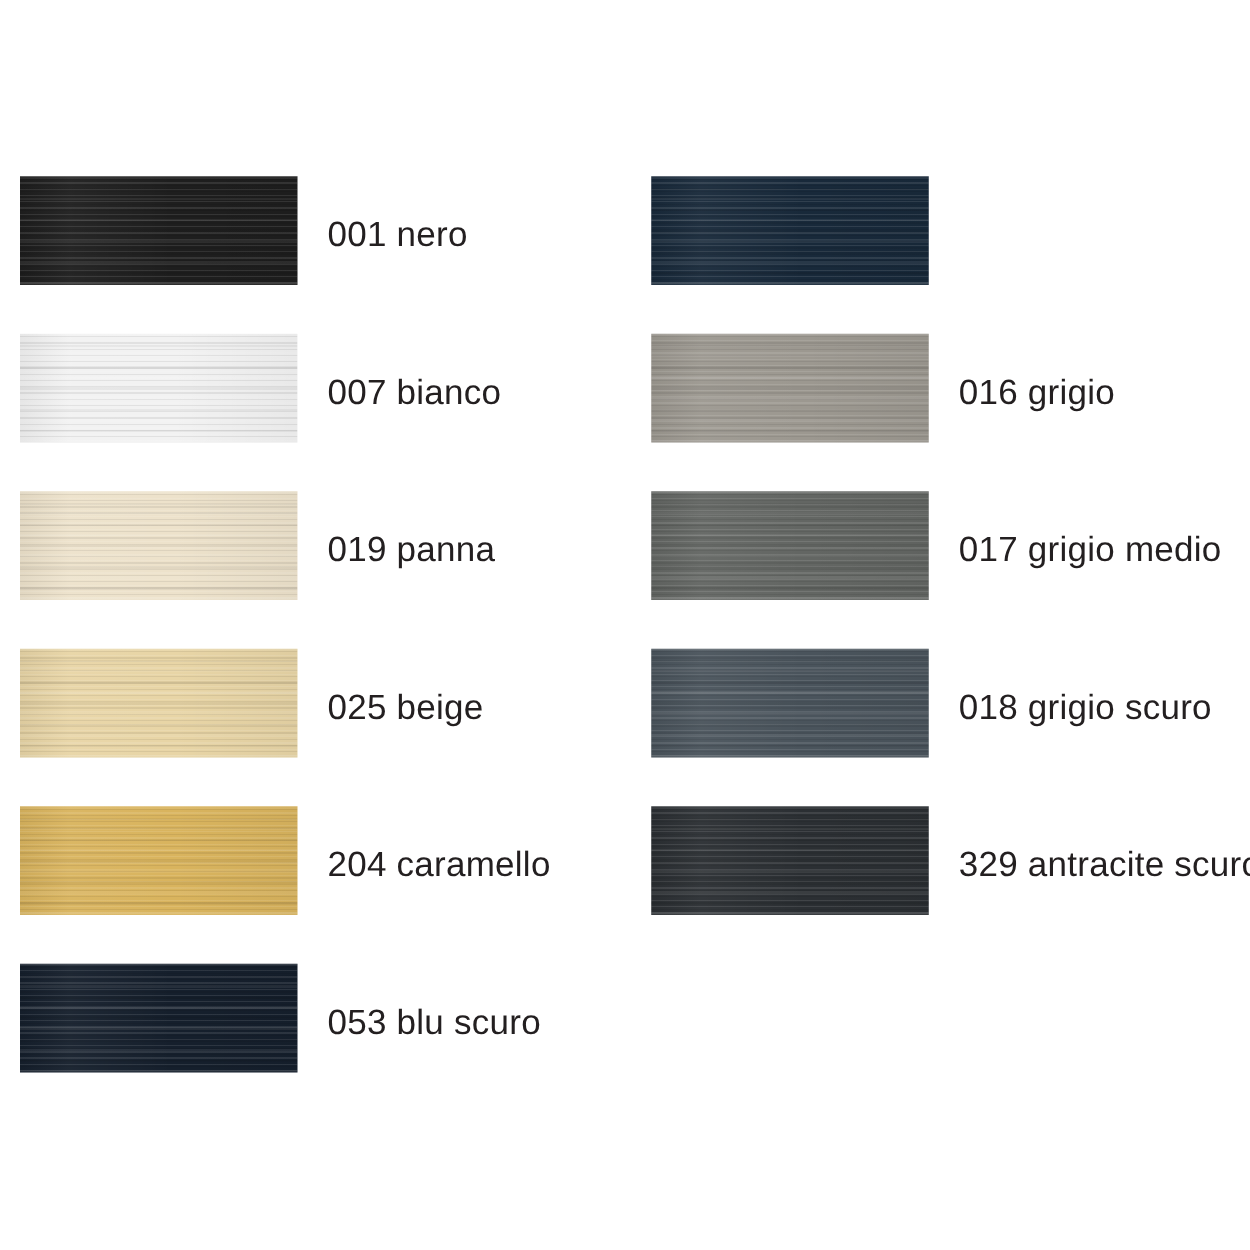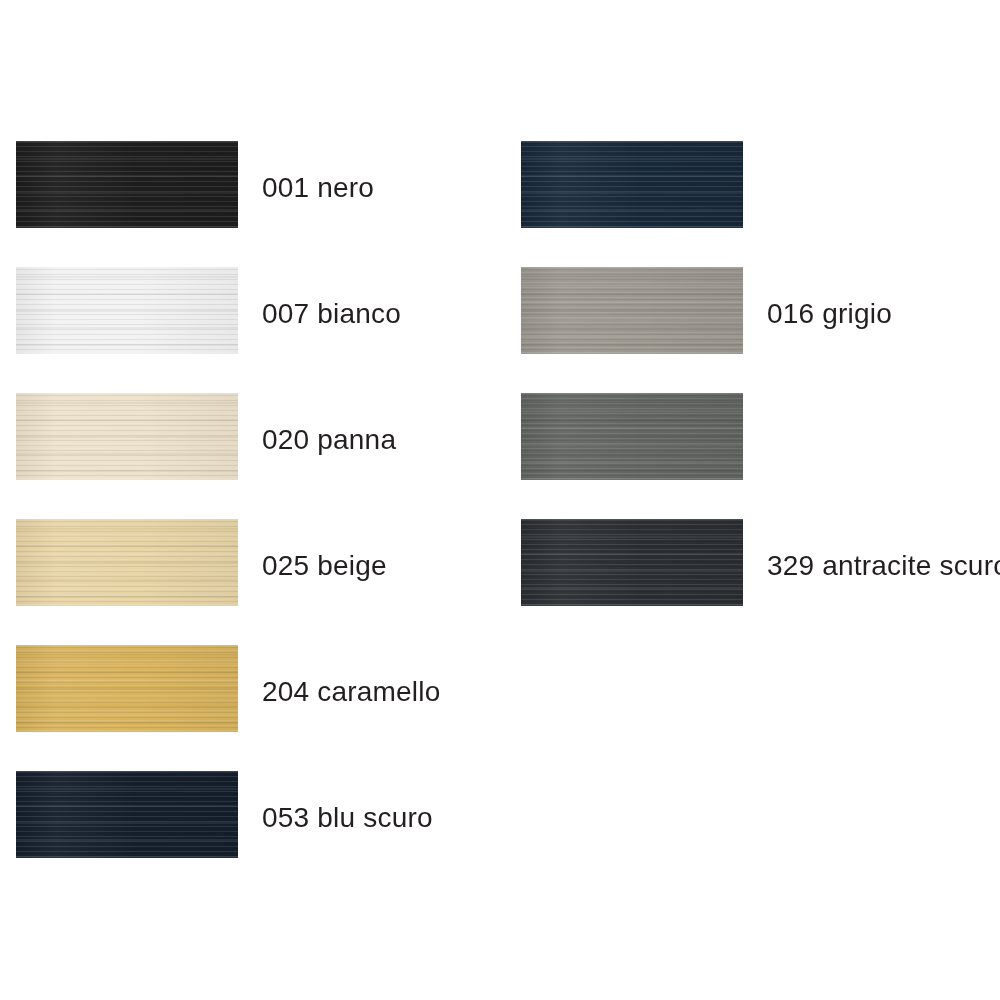--- a/index.html
+++ b/index.html
@@ -116,21 +116,21 @@
       </div>
       <div class="label">007 bianco</div>
     </div>
 
     <div class="row">
       <div class="swatch" style="background-color: rgb(237, 226, 203);">
         <div class="weave"></div>
         <div class="weave2"></div>
         <div class="shade"></div>
       </div>
-      <div class="label">020 panna</div>
+      <div class="label">019 panna</div>
     </div>
 
     <div class="row">
       <div class="swatch" style="background-color: rgb(232, 213, 166);">
         <div class="weave"></div>
         <div class="weave2"></div>
         <div class="shade"></div>
       </div>
       <div class="label">025 beige</div>
     </div>
@@ -173,22 +173,31 @@
       </div>
       <div class="label">016 grigio</div>
     </div>
 
     <div class="row">
       <div class="swatch" style="background-color: rgb(99, 102, 99);">
         <div class="weave"></div>
         <div class="weave2"></div>
         <div class="shade"></div>
       </div>
-    </div>
-
+      <div class="label">017 grigio medio</div>
+    </div>
+
+    <div class="row">
+      <div class="swatch" style="background-color: rgb(74, 84, 92);">
+        <div class="weave"></div>
+        <div class="weave2"></div>
+        <div class="shade"></div>
+      </div>
+      <div class="label">018 grigio scuro</div>
+    </div>
 
 
     <div class="row">
       <div class="swatch" style="background-color: rgb(43, 47, 51);">
         <div class="weave"></div>
         <div class="weave2"></div>
         <div class="shade"></div>
       </div>
       <div class="label">329 antracite scuro</div>
     </div>

